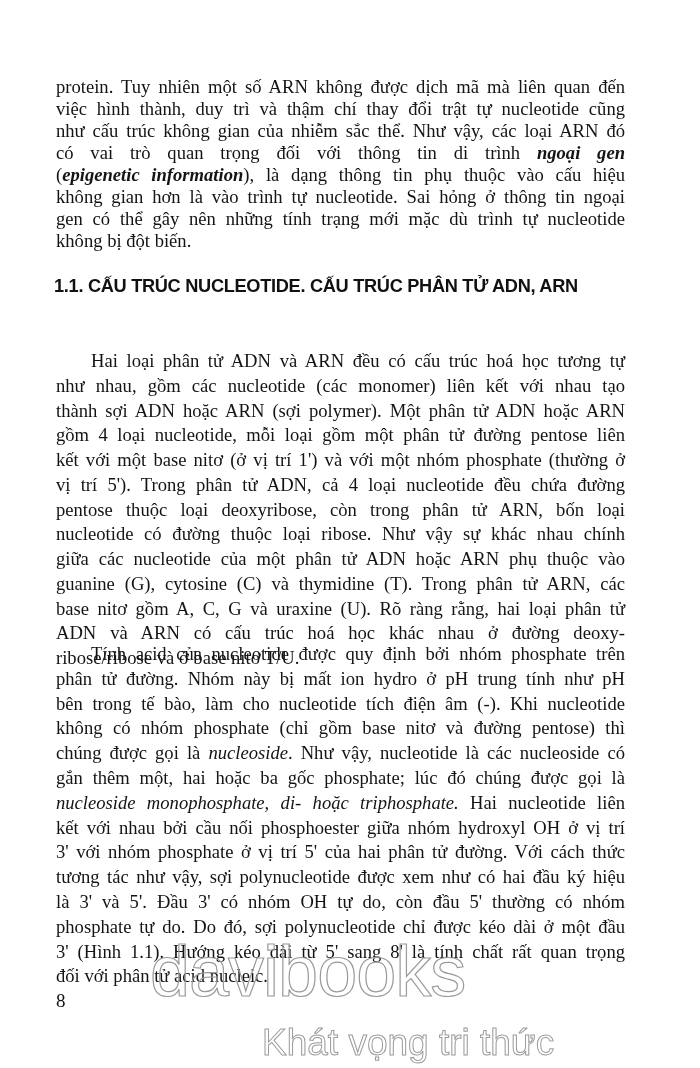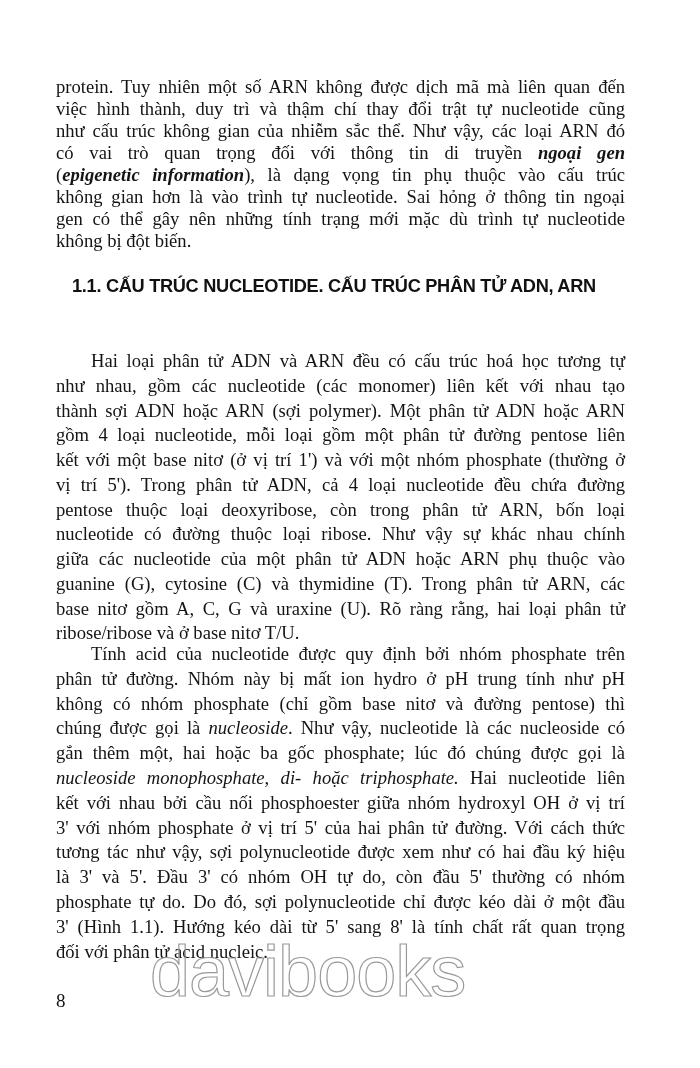--- a/index.html
+++ b/index.html
@@ -20,21 +20,20 @@
   .p2 { top:314px;margin-top:35px; }
   .p2 .line { height:24.75px; line-height:24.75px; }
   .p3 { top:642px; }
   .p3 .line { height:24.8px; line-height:24.8px; }
   .indent { padding-left:35px; }
   .heading {
     position:absolute; left:54px; top:276px;
     font-family: "Liberation Sans", "DejaVu Sans", sans-serif;
     font-weight:bold; font-size:18.2px; letter-spacing:-0.3px; color:#111;
     white-space:nowrap;
-    margin-left:18px;
   }
   .bi { font-weight:bold; font-style:italic; }
   .it { font-style:italic; }
   .page-number {
     position:absolute; left:56px; top:990px;
     font-family: "Liberation Serif", "DejaVu Serif", serif; font-size:19px; color:#111;
   }
   .watermark-main {
     position:absolute; left:150px; top:935px;
     font-family: "Liberation Sans", "DejaVu Sans", sans-serif;
@@ -50,56 +49,59 @@
 </style>
 </head>
 <body>
 
 <div class="page">
 
   <div class="para p1">
     <span class="line">protein. Tuy nhiên một số ARN không được dịch mã mà liên quan đến</span>
     <span class="line">việc hình thành, duy trì và thậm chí thay đổi trật tự nucleotide cũng</span>
     <span class="line">như cấu trúc không gian của nhiễm sắc thể. Như vậy, các loại ARN đó</span>
-    <span class="line"><span>có vai trò quan trọng đối với thông tin di truyền </span><span class="bi">ngoại gen</span></span>
-    <span class="line"><span>(</span><span class="bi">epigenetic information</span><span>), là dạng vọng tin phụ thuộc vào cấu trúc</span></span>
+    <span class="line"><span>có vai trò quan trọng đối với thông tin di trình </span><span class="bi">ngoại gen</span></span>
+    <span class="line"><span>(</span><span class="bi">epigenetic information</span><span>), là dạng thông tin phụ thuộc vào cấu hiệu</span></span>
     <span class="line">không gian hơn là vào trình tự nucleotide. Sai hỏng ở thông tin ngoại</span>
     <span class="line">gen có thể gây nên những tính trạng mới mặc dù trình tự nucleotide</span>
     <span class="line last">không bị đột biến.</span>
   </div>
 
   <div class="heading">1.1. CẤU TRÚC NUCLEOTIDE. CẤU TRÚC PHÂN TỬ ADN, ARN</div>
 
   <div class="para p2">
     <span class="line indent">Hai loại phân tử ADN và ARN đều có cấu trúc hoá học tương tự</span>
     <span class="line">như nhau, gồm các nucleotide (các monomer) liên kết với nhau tạo</span>
     <span class="line">thành sợi ADN hoặc ARN (sợi polymer). Một phân tử ADN hoặc ARN</span>
     <span class="line">gồm 4 loại nucleotide, mỗi loại gồm một phân tử đường pentose liên</span>
     <span class="line">kết với một base nitơ (ở vị trí 1') và với một nhóm phosphate (thường ở</span>
     <span class="line">vị trí 5'). Trong phân tử ADN, cả 4 loại nucleotide đều chứa đường</span>
     <span class="line">pentose thuộc loại deoxyribose, còn trong phân tử ARN, bốn loại</span>
     <span class="line">nucleotide có đường thuộc loại ribose. Như vậy sự khác nhau chính</span>
     <span class="line">giữa các nucleotide của một phân tử ADN hoặc ARN phụ thuộc vào</span>
     <span class="line">guanine (G), cytosine (C) và thymidine (T). Trong phân tử ARN, các</span>
     <span class="line">base nitơ gồm A, C, G và uraxine (U). Rõ ràng rằng, hai loại phân tử</span>
+    <span class="line">ADN và ARN có cấu trúc hoá học khác nhau ở đường deoxy-</span>
     <span class="line last">ribose/ribose và ở base nitơ T/U.</span>
   </div>
 
   <div class="para p3">
     <span class="line indent">Tính acid của nucleotide được quy định bởi nhóm phosphate trên</span>
     <span class="line">phân tử đường. Nhóm này bị mất ion hydro ở pH trung tính như pH</span>
+    <span class="line">bên trong tế bào, làm cho nucleotide tích điện âm (-). Khi nucleotide</span>
     <span class="line">không có nhóm phosphate (chỉ gồm base nitơ và đường pentose) thì</span>
     <span class="line"><span>chúng được gọi là </span><span class="it">nucleoside</span><span>. Như vậy, nucleotide là các nucleoside có</span></span>
     <span class="line">gắn thêm một, hai hoặc ba gốc phosphate; lúc đó chúng được gọi là</span>
     <span class="line"><span class="it">nucleoside monophosphate, di- hoặc triphosphate.</span><span> Hai nucleotide liên</span></span>
     <span class="line">kết với nhau bởi cầu nối phosphoester giữa nhóm hydroxyl OH ở vị trí</span>
     <span class="line">3' với nhóm phosphate ở vị trí 5' của hai phân tử đường. Với cách thức</span>
     <span class="line">tương tác như vậy, sợi polynucleotide được xem như có hai đầu ký hiệu</span>
     <span class="line">là 3' và 5'. Đầu 3' có nhóm OH tự do, còn đầu 5' thường có nhóm</span>
     <span class="line">phosphate tự do. Do đó, sợi polynucleotide chỉ được kéo dài ở một đầu</span>
     <span class="line">3' (Hình 1.1). Hướng kéo dài từ 5' sang 8' là tính chất rất quan trọng</span>
     <span class="line last">đối với phân tử acid nucleic.</span>
   </div>
 
   <div class="page-number">8</div>
 
   <div class="watermark-main">davibooks</div>
+  <div class="watermark-sub">Khát vọng tri thức</div>
 </div>
 
 </body></html>

